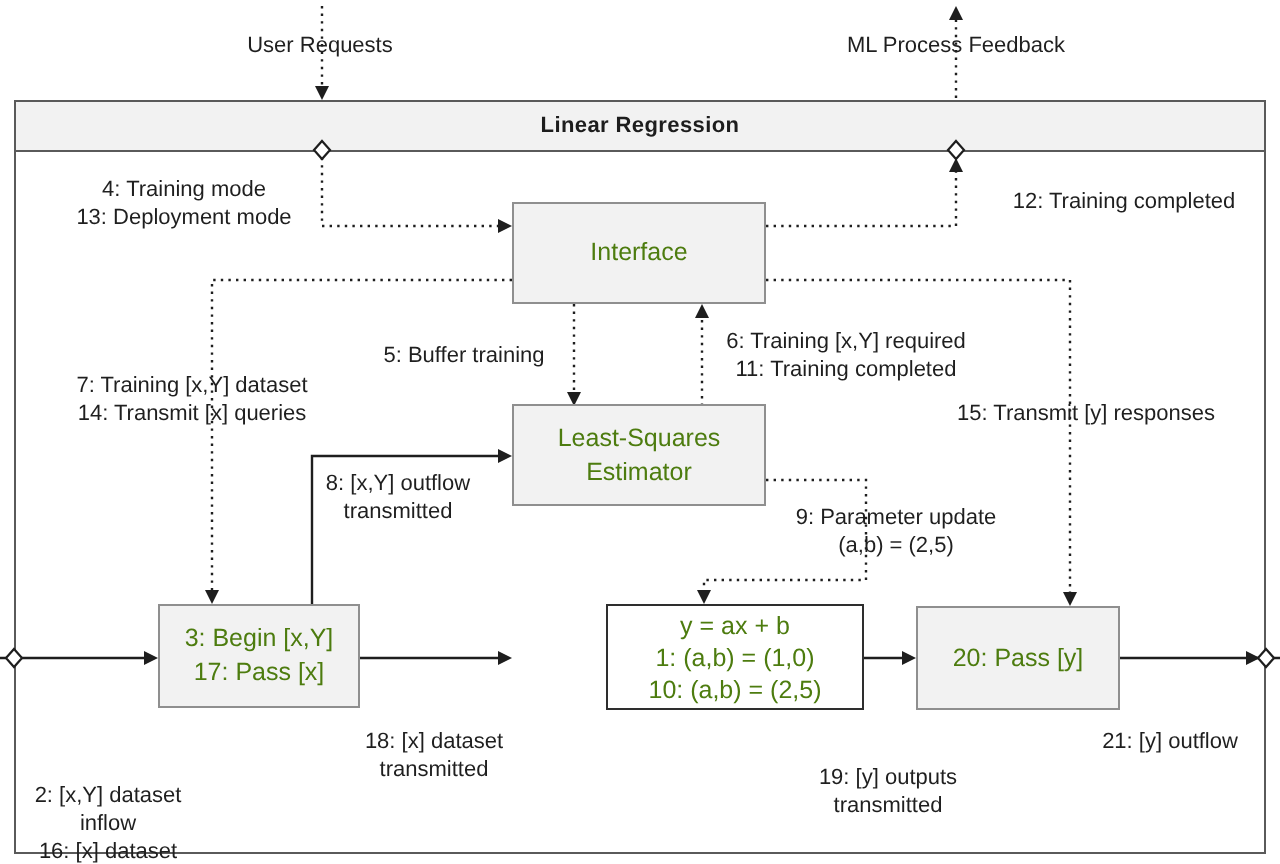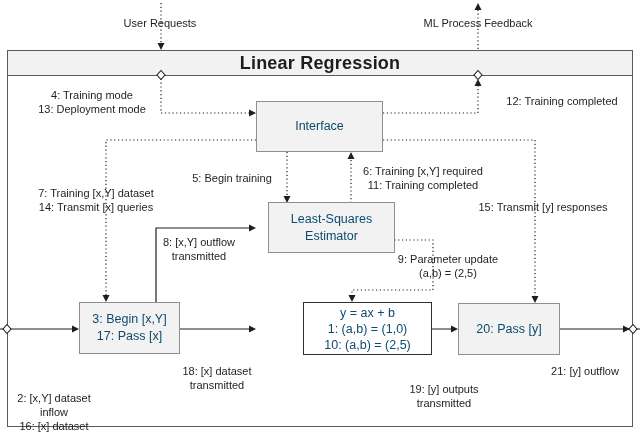--- a/index.html
+++ b/index.html
@@ -9,32 +9,32 @@
     font-family:"Liberation Sans", sans-serif;
   }
   .frame {
     position:absolute; left:7px; top:50px; width:626px; height:377px;
     border:1px solid #5a5a5a; box-sizing:border-box; background:#ffffff;
   }
   .titlebar {
     position:absolute; left:7px; top:50px; width:626px; height:26px;
     background:#f2f2f2; border:1px solid #5a5a5a; box-sizing:border-box;
     display:flex; align-items:center; justify-content:center;
-    font-size:18px; font-weight:bold; letter-spacing:0.2px;
+    font-size:11px; font-weight:bold; letter-spacing:0.2px;
   }
   svg.wires { position:absolute; left:0; top:0; width:640px; height:432px; }
   .dot { fill:none; stroke:#1e1e1e; stroke-width:1.2; stroke-dasharray:1.2 2.6; }
   .sol { fill:none; stroke:#1e1e1e; stroke-width:1.2; }
   .ah  { fill:#1e1e1e; stroke:none; }
   .dia { fill:#ffffff; stroke:#1e1e1e; stroke-width:1.1; }
   .node {
     position:absolute; box-sizing:border-box;
     background:#f2f2f2; border:1px solid #8f8f8f;
     display:flex; flex-direction:column; align-items:center; justify-content:center;
-    font-size:12.5px; line-height:17px; text-align:center; color:#0c4a6e;
+    font-size:12.5px; line-height:17px; text-align:center; color:#4d7c0f;
   }
   .node.model { background:#ffffff; border:1.4px solid #2e2e2e; line-height:16px;margin-left:47px; }
   .lbl {
     position:absolute; font-size:11px; line-height:14px; text-align:center; color:#1f1f1f;
   }
   .lbl span, .node span { display:block; }
 </style>
 </head>
 <body>
 
@@ -86,21 +86,21 @@
 
     <path class="dia" d="M161 70.5 l4 4.5 l-4 4.5 l-4 -4.5 z"></path>
     <path class="dia" d="M478 70.5 l4 4.5 l-4 4.5 l-4 -4.5 z"></path>
     <path class="dia" d="M7 324.5 l4 4.5 l-4 4.5 l-4 -4.5 z"></path>
     <path class="dia" d="M633 324.5 l4 4.5 l-4 4.5 l-4 -4.5 z"></path>
   </svg>
 
   <div class="node" style="left:256px; top:101px; width:127px; height:51px;">
     <span>Interface</span>
   </div>
-  <div class="node" style="left:268px; top:202px; width:127px; height:51px;">
+  <div class="node" style="left:256px; top:202px; width:127px; height:51px;">
     <span>Least-Squares</span>
     <span>Estimator</span>
   </div>
   <div class="node" style="left:79px; top:302px; width:101px; height:52px;">
     <span>3: Begin [x,Y]</span>
     <span>17: Pass [x]</span>
   </div>
   <div class="node model" style="left:256px; top:302px; width:129px; height:53px;">
     <span>y = ax + b</span>
     <span>1: (a,b) = (1,0)</span>
@@ -119,21 +119,21 @@
 
   <div class="lbl" style="left:17px; top:88px; width:150px;">
     <span>4: Training mode</span>
     <span>13: Deployment mode</span>
   </div>
   <div class="lbl" style="left:16px; top:186px; width:160px;">
     <span>7: Training [x,Y] dataset</span>
     <span>14: Transmit [x] queries</span>
   </div>
   <div class="lbl" style="left:157px; top:171px; width:150px;">
-    <span>5: Begin training</span>
+    <span>5: Buffer training</span>
   </div>
   <div class="lbl" style="left:348px; top:164px; width:150px;">
     <span>6: Training [x,Y] required</span>
     <span>11: Training completed</span>
   </div>
   <div class="lbl" style="left:487px; top:94px; width:150px;">
     <span>12: Training completed</span>
   </div>
   <div class="lbl" style="left:463px; top:200px; width:160px;">
     <span>15: Transmit [y] responses</span>

